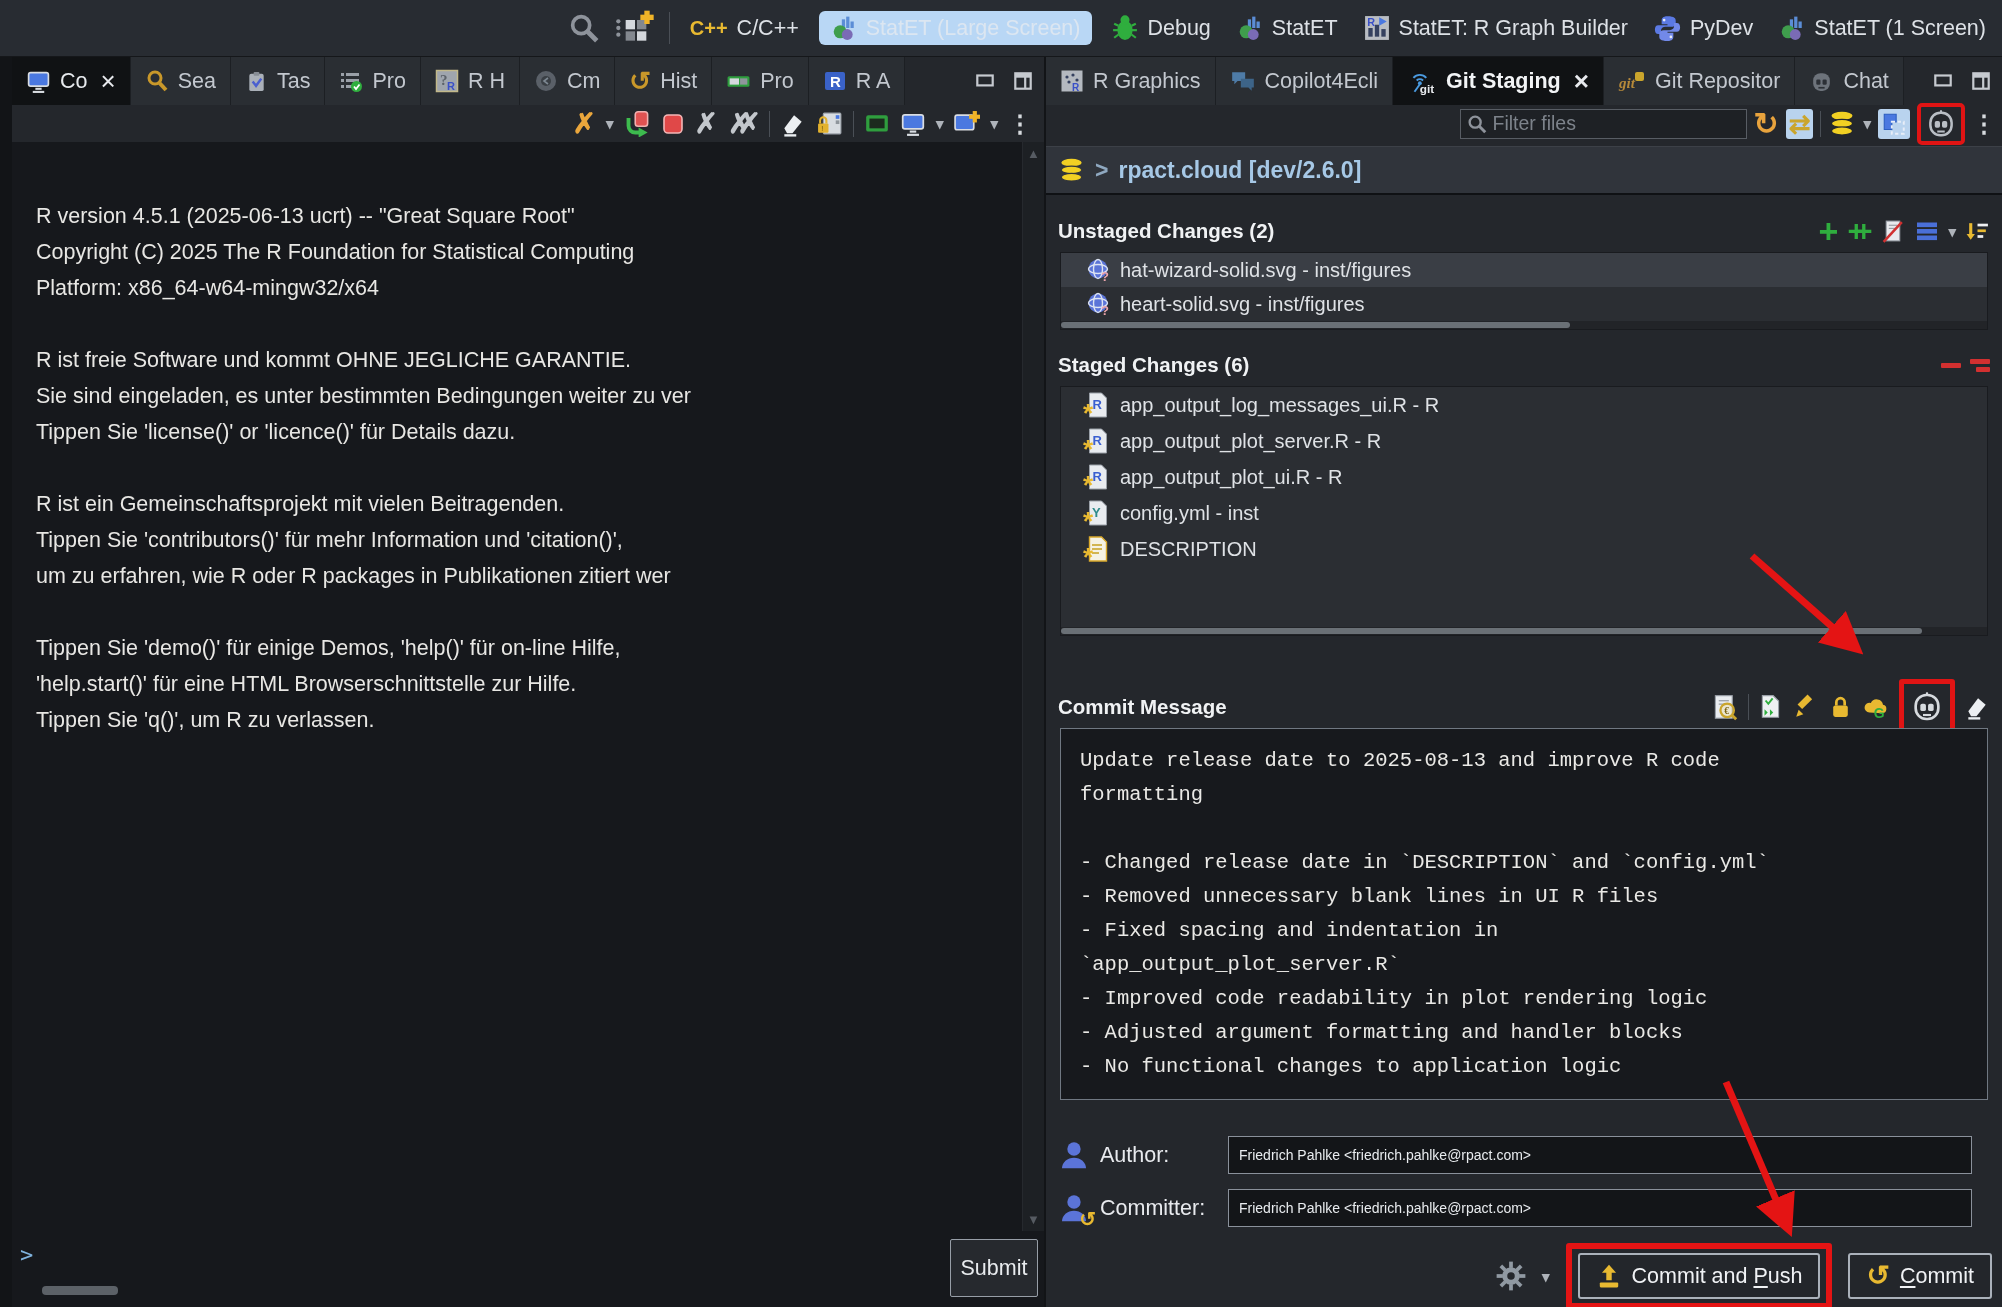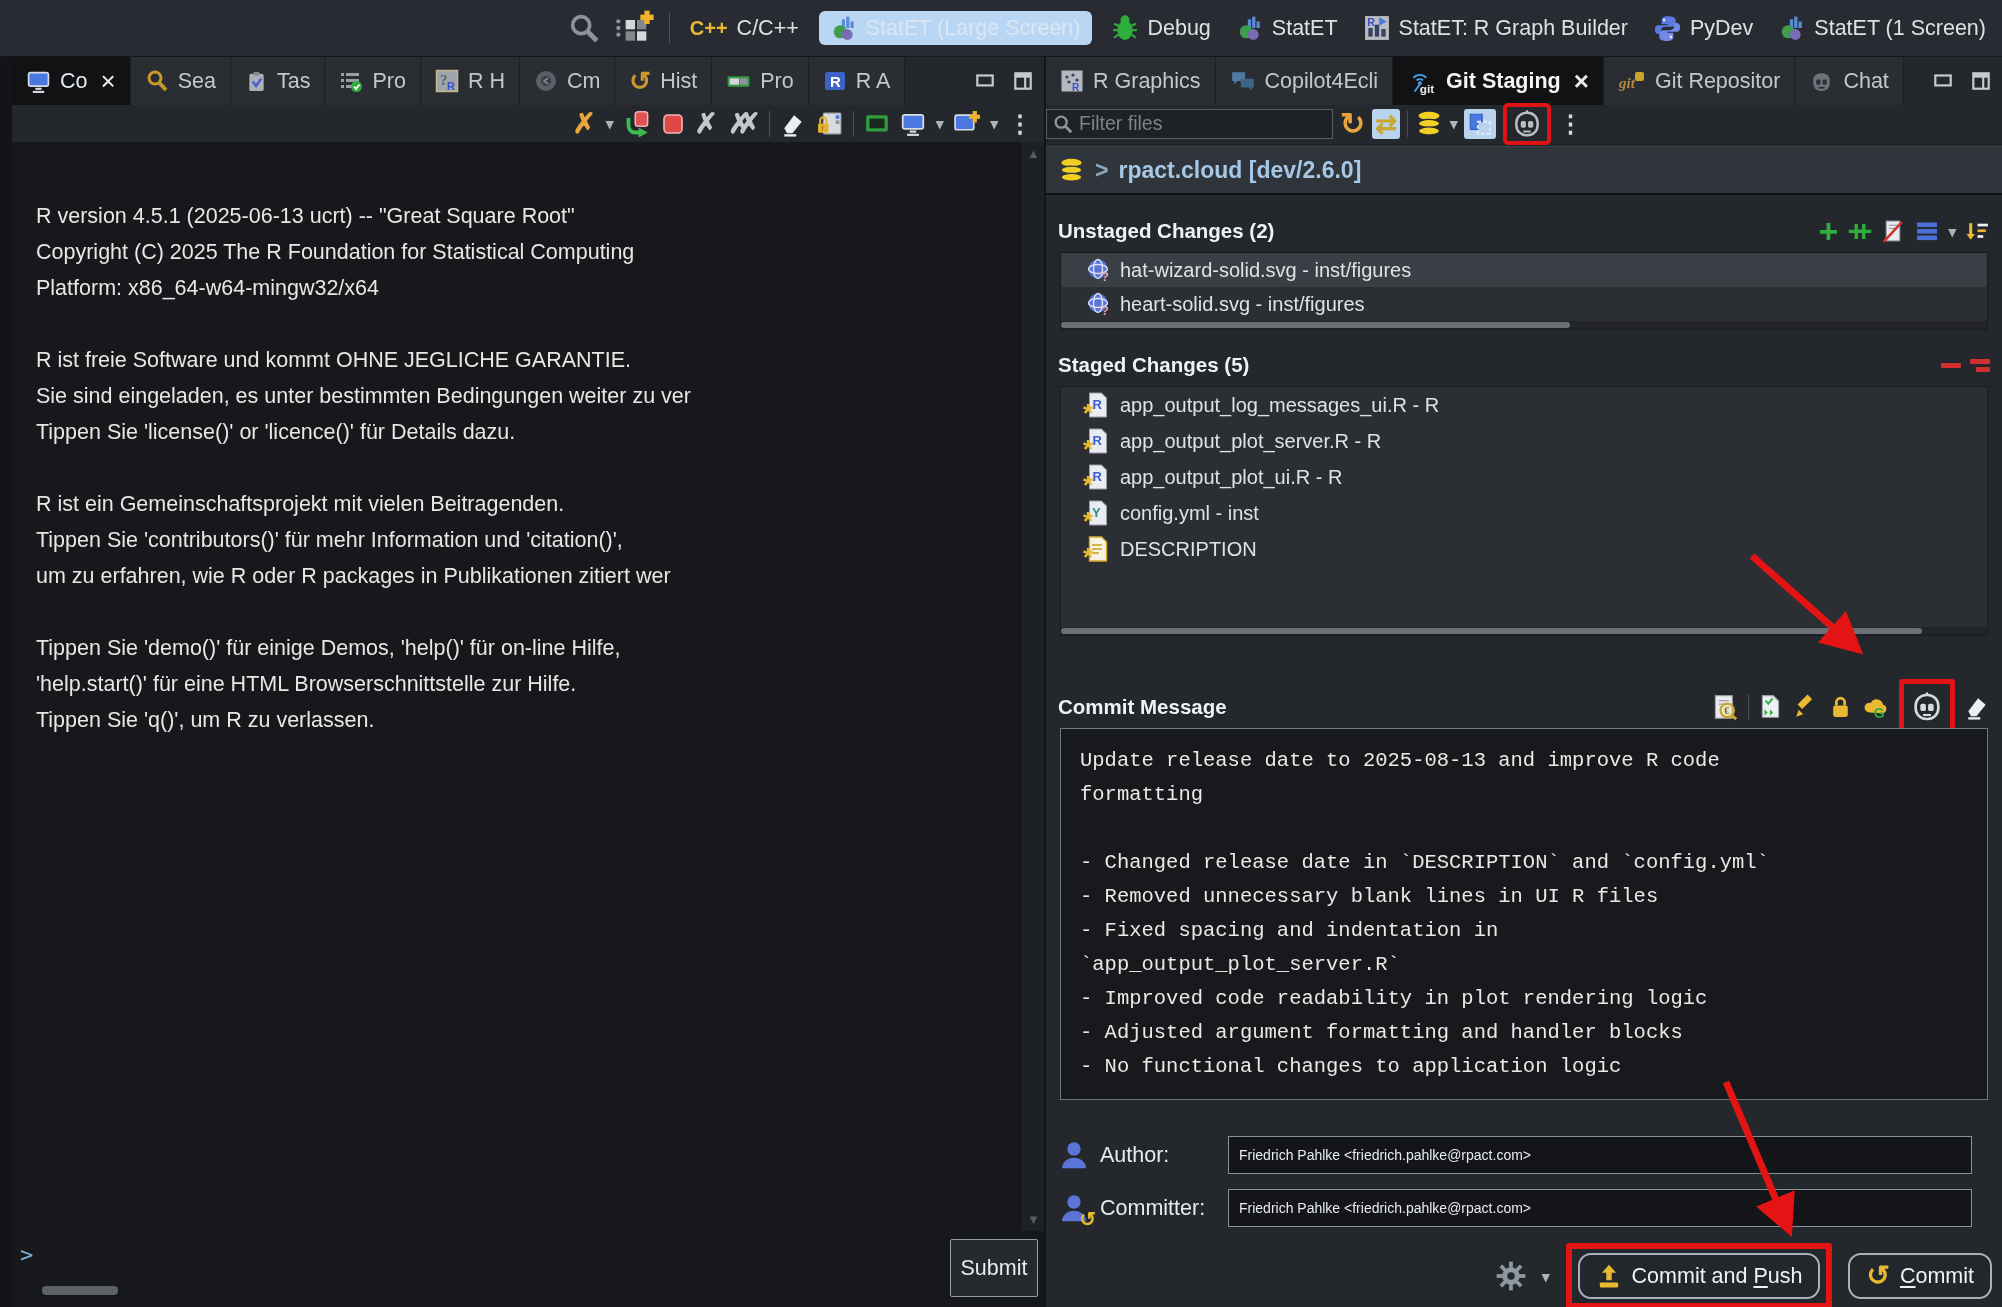--- a/index.html
+++ b/index.html
@@ -40,21 +40,21 @@
   .vscroll{position:absolute;right:0;top:0;bottom:76px;width:21px;background:#1d2024;border-left:1px solid #26292e}
   .vscroll span{position:absolute;left:0;right:0;text-align:center;color:#565b62;font-size:13px}
   .vscroll .up{top:4px}.vscroll .dn{bottom:4px}
   .prompt{position:absolute;left:8px;bottom:40px;color:#7fb2dd;font-family:"DejaVu Sans Mono",monospace;
           font-size:22px}
   .submit{position:absolute;right:6px;bottom:10px;width:88px;height:58px;background:#26292e;
           border:1px solid #979ea7;border-radius:2px;color:#e8ebee;font-size:21.5px;
           font-family:"Liberation Sans",sans-serif}
   .hthumb{position:absolute;left:30px;bottom:12px;width:76px;height:9px;background:#5c6167;border-radius:4px}
   
-  .filterrow{height:37px;display:flex;align-items:center;justify-content:flex-start;gap:7px;
+  .filterrow{height:37px;display:flex;align-items:center;justify-content:flex-end;gap:7px;
              padding-right:6px;flex:none}
   .filter{position:relative;width:287px;height:30px}
   .filter input{width:100%;height:100%;box-sizing:border-box;background:#1e2125;border:1px solid #585d64;
                 color:#c9ced4;font-size:19.5px;padding:0 6px 0 32px;font-family:"Liberation Sans",sans-serif}
   .filter input::placeholder{color:#7d838b}
   .filter .mag{position:absolute;left:6px;top:4px}
   .tg{background:#b9d3ee;border-radius:3px;padding:2px 3px}
   .redbox{border:4px solid #e01414;border-radius:5px;padding:2px 5px;display:flex}
   .redbox2{border:5px solid #e01414;border-radius:3px;padding:7px 7px;margin:-10px 0;display:flex}
   .repo{height:46px;margin-top:4px;background:#30343b;border-top:1px solid #3c4047;
@@ -79,21 +79,21 @@
   .field{display:flex;align-items:center;padding-left:10px;flex:none}
   .field.author{margin-top:36px}
   .field.committer{margin-top:15px}
   .field .flabel{color:#e8eaee;font-size:21.5px;width:128px;margin-left:8px}
   .field input{flex:1;height:36px;background:#131518;border:1px solid #8a919b;color:#e9ecef;
                font-size:14px;padding:0 10px;margin-right:30px;font-family:"Liberation Sans",sans-serif}
   .picon{position:relative;width:36px;height:34px}
   .actions{margin-top:16px;display:flex;align-items:center;justify-content:flex-end;gap:16px;
            padding-right:10px;flex:none}
   .btn{display:inline-flex;align-items:center;gap:10px;height:46px;padding:0 16px;background:#23262b;
-       border:2px solid #aab1ba;border-radius:13px;color:#f0f2f5;font-size:21.5px;
+       border:2px solid #aab1ba;border-radius:3px;color:#f0f2f5;font-size:21.5px;
        font-family:"Liberation Sans",sans-serif}
   .u{text-decoration:underline;text-underline-offset:3px}
   .redwrap{border:6px solid #e41414;border-radius:3px;padding:4px 6px;display:inline-flex}
   #annot{position:absolute;left:0;top:0;width:2002px;height:1307px;pointer-events:none;z-index:60}
   .minus{width:20px;height:5px;background:#d23030;border-radius:1px}
   .dminus{display:flex;flex-direction:column;gap:3px}
   .star{position:absolute;left:-4px;bottom:-10px;color:#e8b931;font-size:26px;font-weight:bold}
   .fic{position:relative;width:24px;height:27px}
 </style>
 </head>
@@ -575,21 +575,21 @@
           </svg>
       </span>
       <span>heart-solid.svg - inst/figures</span>
     </div>
     <div class="hbar">
         <div class="th" style="width:55%"></div>
       </div>
   </div>
 
   <div class="sec-head mt14">
-    <span class="ttl">Staged Changes (5)</span>
+    <span class="ttl">Staged Changes (6)</span>
     <span class="sec-icons">
       <span class="ic">
           <span class="minus"></span>
         </span>
       <span class="ic dminus">
           <span class="minus"></span>
           <span class="minus" style="width:14px;margin-left:6px"></span>
         </span>
     </span>
   </div>

